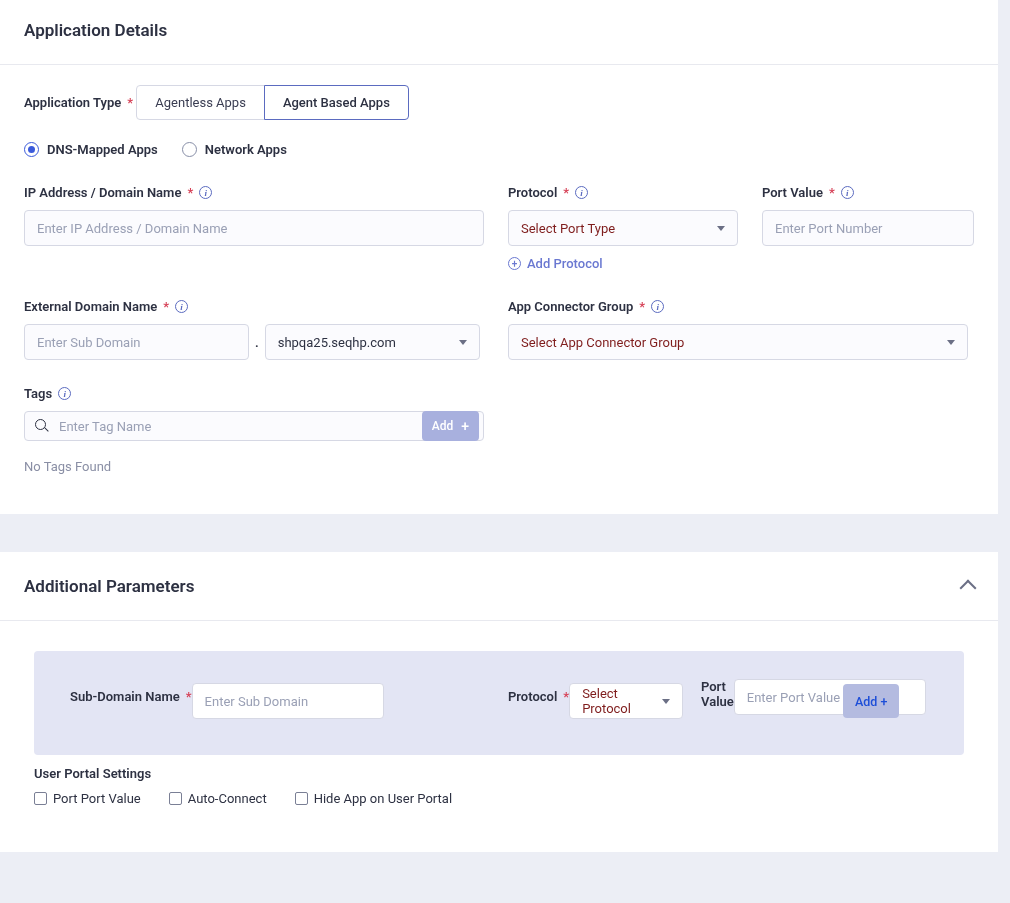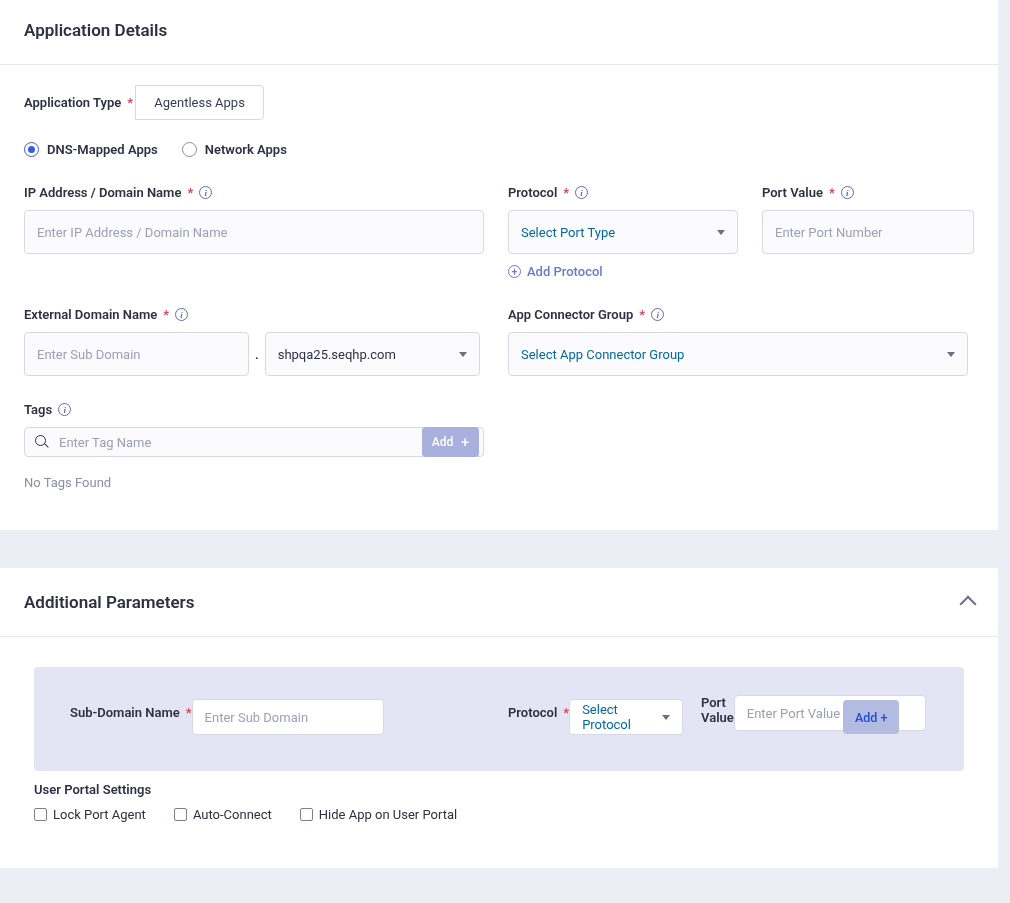--- a/index.html
+++ b/index.html
@@ -20,24 +20,24 @@
   .radio-item { display: inline-flex; align-items: center; gap: 8px; cursor: pointer; }
   .radio-circle { width: 15px; height: 15px; border: 1.5px solid #888fa8; border-radius: 50%; display: inline-flex; align-items: center; justify-content: center; }
   .radio-circle.checked { border-color: #3b5bdb; }
   .radio-dot { width: 7px; height: 7px; background: #3b5bdb; border-radius: 50%; }
   .radio-label { font-size: 13px; font-weight: 600; color: #2d3142; }
   .grid-row { display: flex; gap: 24px; margin-top: 28px; align-items: flex-start; }
   .col { display: flex; flex-direction: column; }
   .col-ip { width: 460px; }
   .col-proto { width: 230px; }
   .col-port { width: 212px; }
-  .input, .select { width: 100%; height: 44px; border: 1px solid #d6d8e4; border-radius: 4px; background: #fbfbfe; padding: 0 12px; font-size: 13px; color: #2d3142; outline: none; }
+  .input, .select { width: 100%; height: 36px; border: 1px solid #d6d8e4; border-radius: 4px; background: #fbfbfe; padding: 0 12px; font-size: 13px; color: #2d3142; outline: none; }
   .input::placeholder { color: #9aa0b5; }
   .select { display: flex; align-items: center; justify-content: space-between; cursor: pointer; color: #62677d; }
-  .select-text { color: #0369a1; font-size: 13px; }
+  .select-text { color: #7f1d1d; font-size: 13px; }
   .caret { width: 0; height: 0; border-left: 4px solid transparent; border-right: 4px solid transparent; border-top: 5px solid #6b6f85; }
   .add-link { margin-top: 10px; color: #6a78d1; font-size: 13px; font-weight: 500; display: inline-flex; align-items: center; gap: 6px; cursor: pointer; }
   .plus-circle { width: 13px; height: 13px; border: 1.2px solid #6a78d1; border-radius: 50%; display: inline-flex; align-items: center; justify-content: center; font-size: 10px; line-height: 1; color: #6a78d1; }
   .ext-row { display: flex; gap: 6px; align-items:center; }
   .ext-left { width: 225px; }
   .ext-right { width: 215px; }
   .dot-sep { color: #2d3142; font-weight: 600; }
   .tags-wrap { margin-top: 26px; width: 460px; }
   .tags-input-wrap { display: flex; align-items: center; border: 1px solid #d6d8e4; border-radius: 4px; background: #fbfbfe; height: 30px; padding: 0 4px 0 10px; gap: 8px; }
   .search-icon { width: 14px; height: 14px; position: relative; }
@@ -82,20 +82,21 @@
   <div class="section-divider"></div>
   <div class="form-area">
 
     
     <div class="label">
       <span>Application Type</span>
       <span class="req">*</span>
     </div>
     <div class="btn-group">
       <button class="btn-toggle">Agentless Apps</button>
+      <button class="btn-toggle active">Agent Based Apps</button>
     </div>
 
     
     <div class="radio-row">
       <div class="radio-item">
         <span class="radio-circle checked">
                 <span class="radio-dot"></span>
               </span>
         <span class="radio-label">DNS-Mapped Apps</span>
       </div>
@@ -224,21 +225,21 @@
         <input class="inner-input" placeholder="Enter Port Value" style="">
       </div>
       <button class="add-plus-btn">Add +</button>
     </div>
 
     <div class="ups">
       <div class="ups-title">User Portal Settings</div>
       <div class="checkbox-row">
         <div class="cb-item">
           <span class="cb"></span>
-          <span class="cb-label">Lock Port Agent</span>
+          <span class="cb-label">Port Port Value</span>
         </div>
         <div class="cb-item">
           <span class="cb"></span>
           <span class="cb-label">Auto-Connect</span>
         </div>
         <div class="cb-item">
           <span class="cb"></span>
           <span class="cb-label">Hide App on User Portal</span>
         </div>
       </div>

